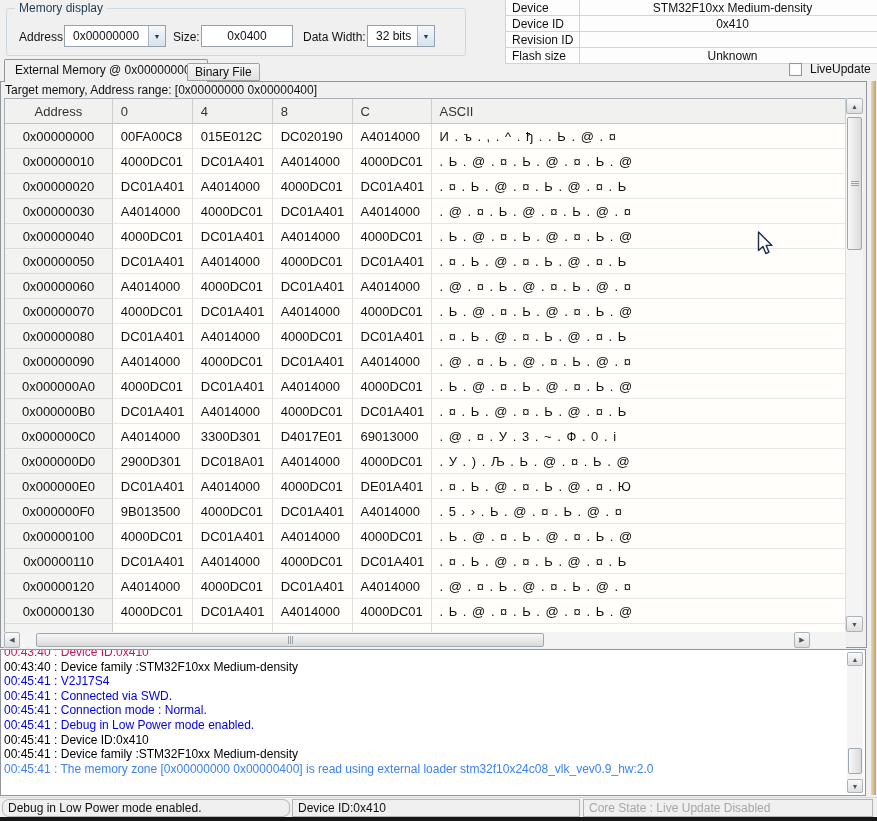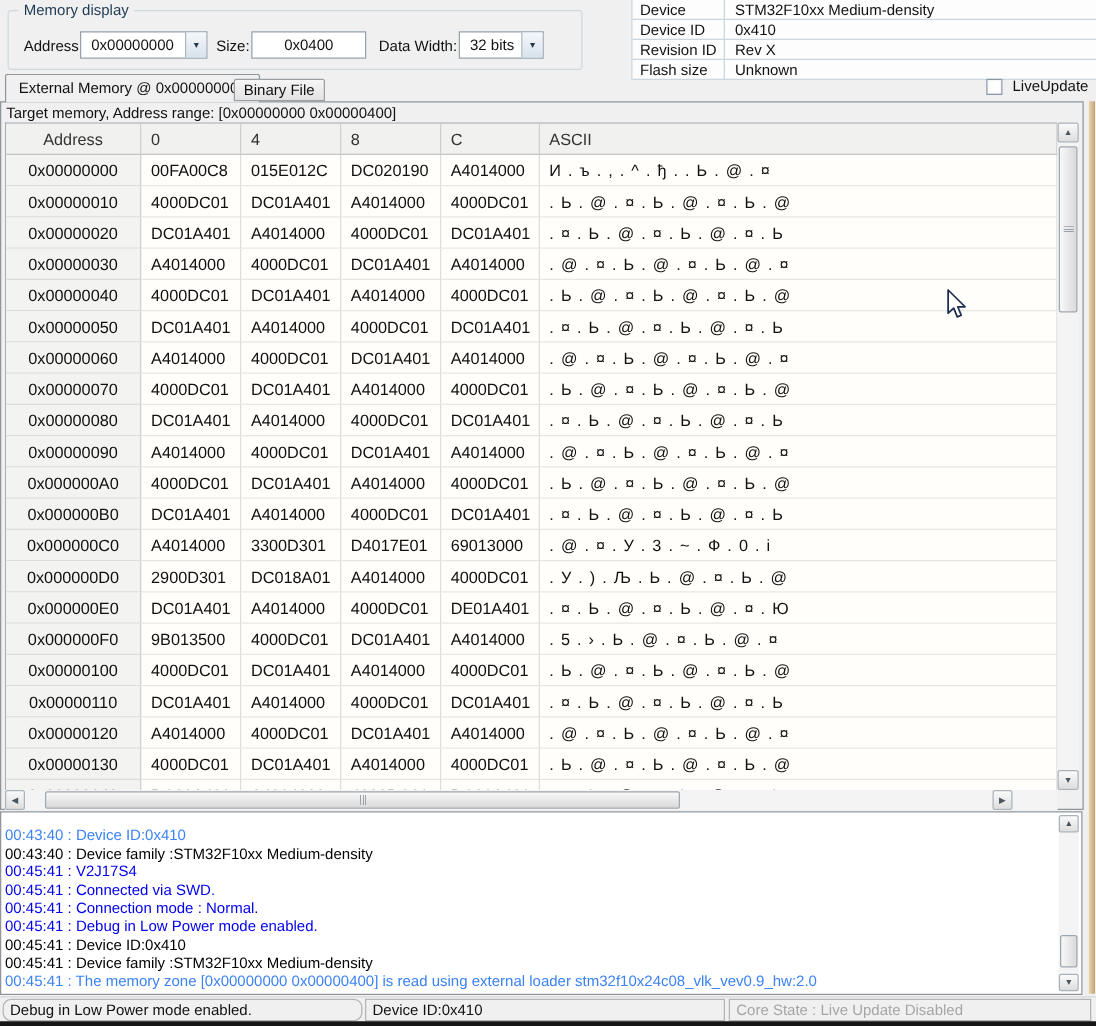--- a/index.html
+++ b/index.html
@@ -10,21 +10,21 @@
   
   .groupbox { position:absolute; left:6px; top:8px; width:460px; height:48px; border:1px solid #d0d9e0; border-radius:3px; }
   .groupbox .gb-title { position:absolute; left:8px; top:-8px; background:#f0f0f0; padding:0 4px; color:#1f3b53; font-size:12px; }
   .fld-label { position:absolute; top:21px; font-size:12px; color:#111; }
   .combo { position:absolute; top:16px; height:22px; background:#fff; border:1px solid #94a0ab; display:flex; align-items:center; }
   .combo .combo-val { flex:1; padding-left:8px; font-size:12px; }
   .combo .combo-btn { width:17px; height:100%; border-left:1px solid #aab6c0; background:linear-gradient(#f4f8fb,#d8e2ec); display:flex; align-items:center; justify-content:center; font-size:7px; color:#2a3a4a; }
   .txtinput { position:absolute; top:16px; height:22px; background:#fff; border:1px solid #94a0ab; display:flex; align-items:center; justify-content:center; font-size:12px; }
 
   
-  .devtable { position:absolute; left:505px; top:0; width:372px; background:#fdfdfd; border-left:1px solid #ccd6e0; }
+  .devtable { position:absolute; left:505px; top:0; width:372px; background:#fdfdfd; border-left:1px solid #ccd6e0;text-align:center; }
   .dev-row { display:flex; height:16px; border-bottom:1px solid #ccd6e0; align-items:center; }
   .dev-label { width:74px; padding-left:6px; border-right:1px solid #ccd6e0; font-size:12px; height:100%; display:flex; align-items:center; }
   .dev-value { flex:1; padding-left:8px; font-size:12px; }
 
   
   .tab-active { position:absolute; left:4px; top:59px; height:23px; background:#f0f0f0; border:1px solid #8f959b; border-bottom:none; border-radius:2px 2px 0 0; padding:0 10px; line-height:21px; font-size:12px; z-index:3; }
   .tab-inactive { position:absolute; left:187px; top:63px; height:18px; background:linear-gradient(#f6f6f6,#e2e2e2); border:1px solid #9aa0a4; border-radius:2px 2px 0 0; padding:0 7px; line-height:16px; font-size:12px; z-index:3; }
   .liveupdate { position:absolute; left:789px; top:62px; display:flex; align-items:center; gap:8px; z-index:3; }
   .checkbox { width:13px; height:13px; background:#fff; border:1px solid #8a99a8; box-shadow:inset 0 0 2px #dfe6ec; }
 
@@ -98,21 +98,20 @@
       <div class="dev-row">
         <div class="dev-label">Device</div>
         <div class="dev-value">STM32F10xx Medium-density</div>
       </div>
       <div class="dev-row">
         <div class="dev-label">Device ID</div>
         <div class="dev-value">0x410</div>
       </div>
       <div class="dev-row">
         <div class="dev-label">Revision ID</div>
-        <div class="dev-value">Rev X</div>
       </div>
       <div class="dev-row">
         <div class="dev-label">Flash size</div>
         <div class="dev-value">Unknown</div>
       </div>
     </div>
 
   <div class="tab-active">External Memory @ 0x00000000 :</div>
   <div class="tab-inactive">Binary File</div>
   <div class="liveupdate">
@@ -324,21 +323,21 @@
           <span class="grip-v"></span>
         </div>
       <div class="sb-btn" style="left:790px; top:0; width:16px; height:16px;">
           <span>▶</span>
         </div>
     </div>
   </div>
 
   <div class="log">
     <div class="log-content">
-        <div class="log-line" style="color: #3b82f6; margin-top: 16px;">00:43:40 : Device ID:0x410</div>
+        <div class="log-line" style="color: #be185d;">00:43:40 : Device ID:0x410</div>
         <div class="log-line" style="color: rgb(0, 0, 0);">00:43:40 : Device family :STM32F10xx Medium-density</div>
         <div class="log-line" style="color: rgb(0, 0, 238);">00:45:41 : V2J17S4</div>
         <div class="log-line" style="color: rgb(0, 0, 238);">00:45:41 : Connected via SWD.</div>
         <div class="log-line" style="color: rgb(0, 0, 238);">00:45:41 : Connection mode : Normal.</div>
         <div class="log-line" style="color: rgb(0, 0, 238);">00:45:41 : Debug in Low Power mode enabled.</div>
         <div class="log-line" style="color: rgb(0, 0, 0);">00:45:41 : Device ID:0x410</div>
         <div class="log-line" style="color: rgb(0, 0, 0);">00:45:41 : Device family :STM32F10xx Medium-density</div>
         <div class="log-line" style="color: #3b82f6;">00:45:41 : The memory zone [0x00000000 0x00000400] is read using external loader stm32f10x24c08_vlk_vev0.9_hw:2.0</div>
       </div>
     <div class="log-vsb">

